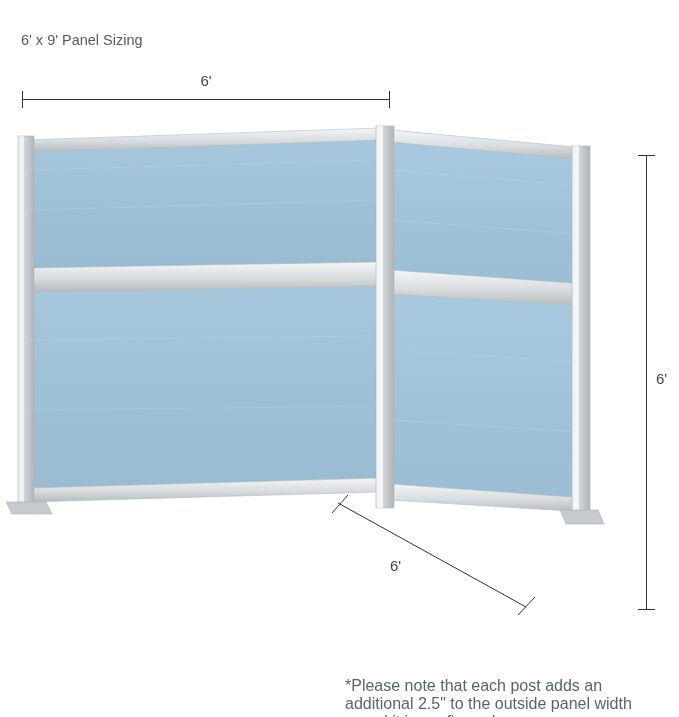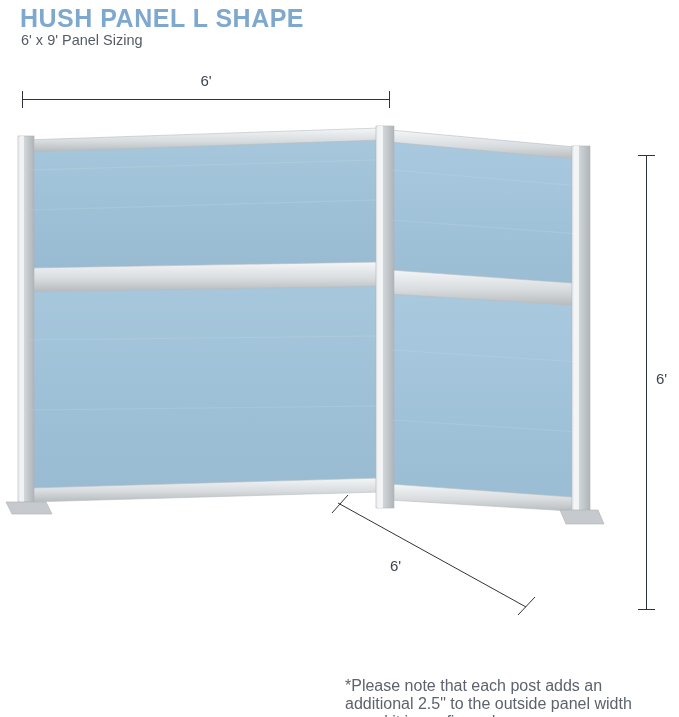--- a/index.html
+++ b/index.html
@@ -146,21 +146,20 @@
     width: 640px;
     height: 510px;
   }
   .artwork svg { display: block; }
 </style>
 </head>
 <body>
 
 <div class="page">
 
-  <div class="title">HUSH PANEL L SHAPE</div>
   <div class="subtitle">6' x 9' Panel Sizing</div>
 
   <div class="dim-top">
     <div class="label">6'</div>
     <div class="line"></div>
     <div class="tick-l"></div>
     <div class="tick-r"></div>
   </div>
 
   <div class="dim-right">

